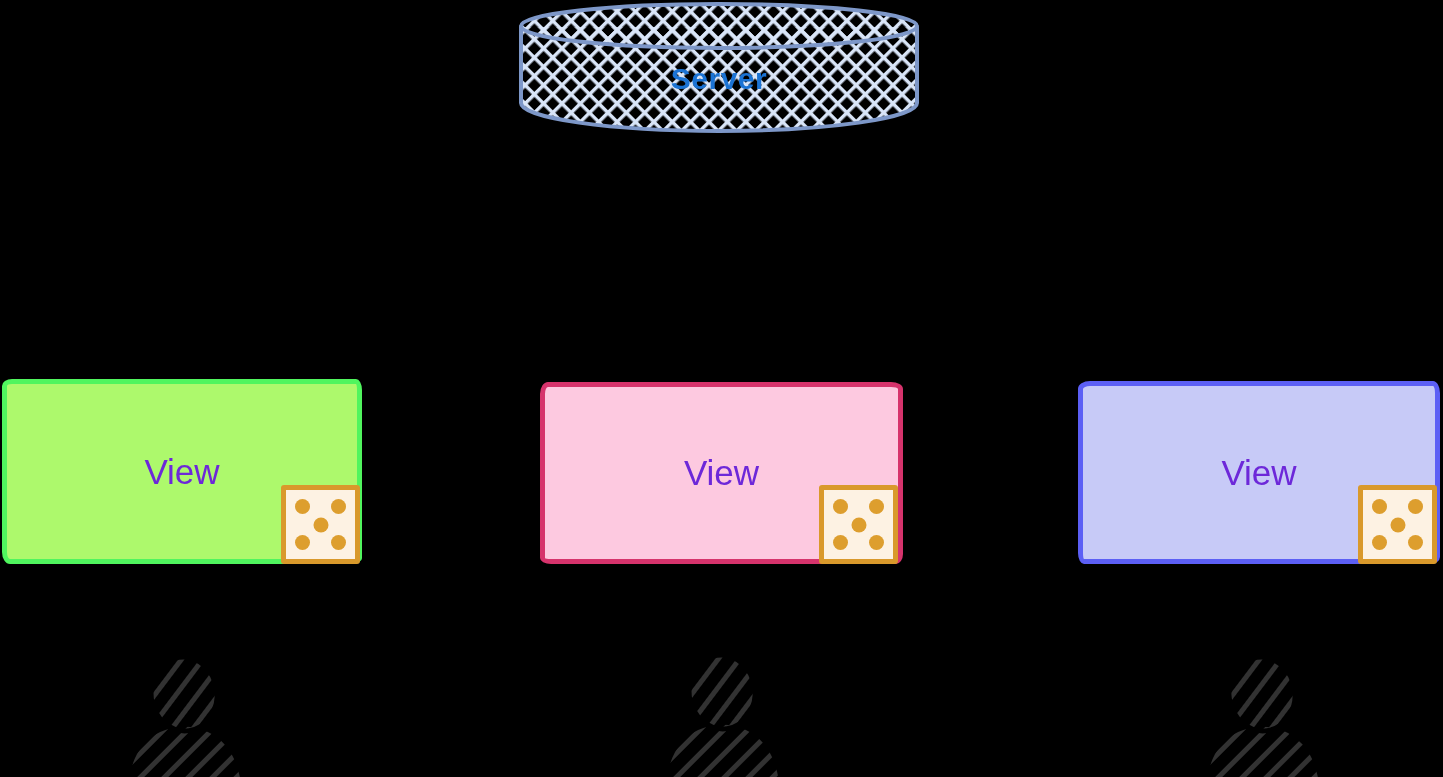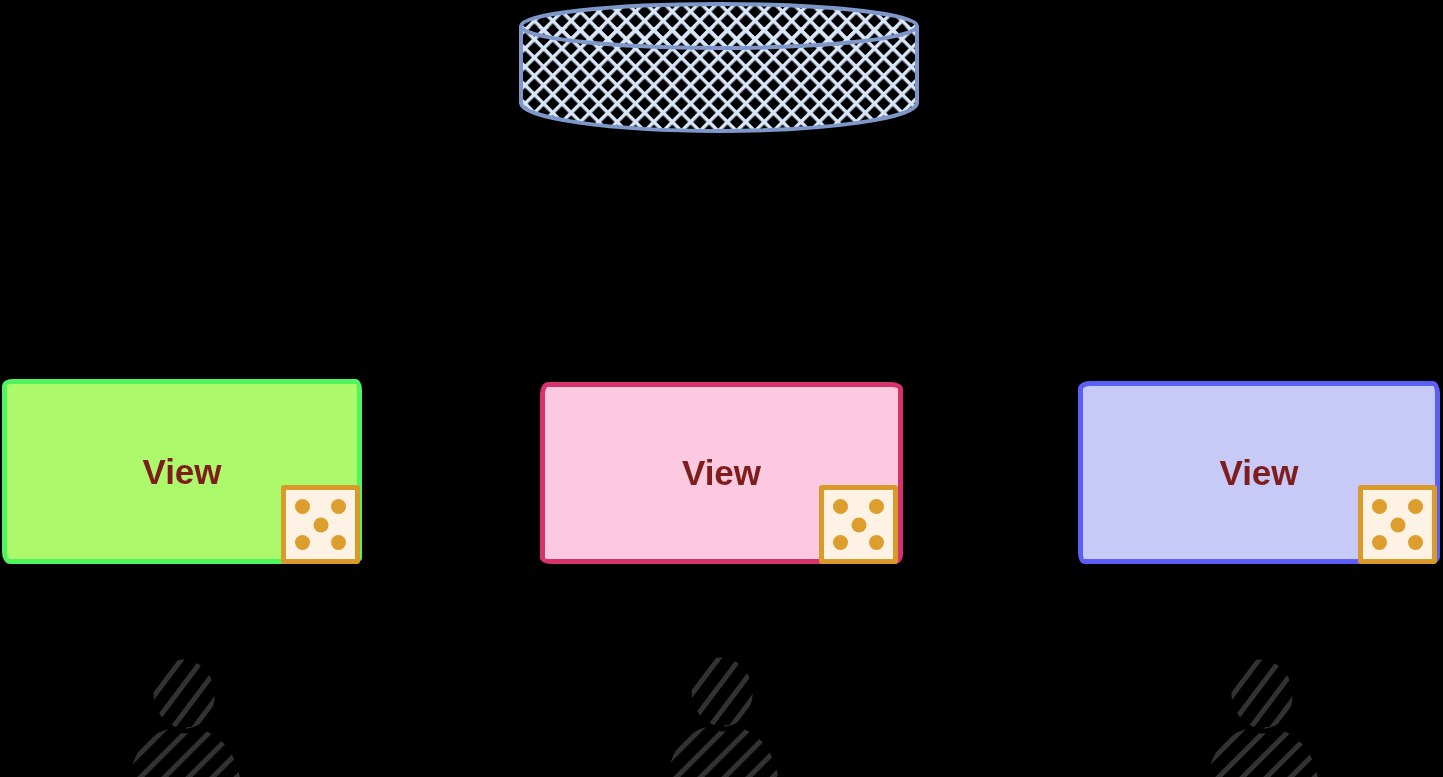--- a/index.html
+++ b/index.html
@@ -30,22 +30,22 @@
   .view-box {
     position: absolute;
     display: flex;
     align-items: center;
     justify-content: center;
     border-style: solid;
     border-width: 5px;
   }
   .view-box .view-label {
     font-size: 35px;
-    font-weight: 700;
-    color: #7f1d1d;
+    font-weight: 400;
+    color: #6d28d9;
   }
   .view-green {
     left: 2px; top: 379px; width: 360px; height: 185px;
     background: #adf96c; border-color: #50f55e;
     border-radius: 10px 6px 12px 8px / 7px 11px 6px 12px;
   }
   .view-pink {
     left: 540px; top: 382px; width: 363px; height: 182px;
     background: #fdc9e0; border-color: #d6336c;
     border-radius: 8px 12px 7px 11px / 12px 7px 10px 6px;
@@ -103,20 +103,21 @@
       </pattern>
     </defs>
   </svg>
 
   <div class="server-wrap">
     <svg width="406" height="135" viewBox="0 0 406 135">
       <path d="M 5 27 L 5 103 C 5 118 94 131 203 131 C 312 131 401 118 401 103 L 401 27" fill="url(#xhatch-blue)" stroke="#7d97c8" stroke-width="4" stroke-linecap="round"></path>
       <ellipse cx="203" cy="26" rx="198" ry="22" fill="url(#xhatch-blue)" stroke="#7d97c8" stroke-width="4"></ellipse>
     </svg>
   </div>
+  <div class="server-label">Server</div>
 
   <div class="view-box view-green">
     <span class="view-label">View</span>
   </div>
   <div class="view-box view-pink">
     <span class="view-label">View</span>
   </div>
   <div class="view-box view-purple">
     <span class="view-label">View</span>
   </div>

